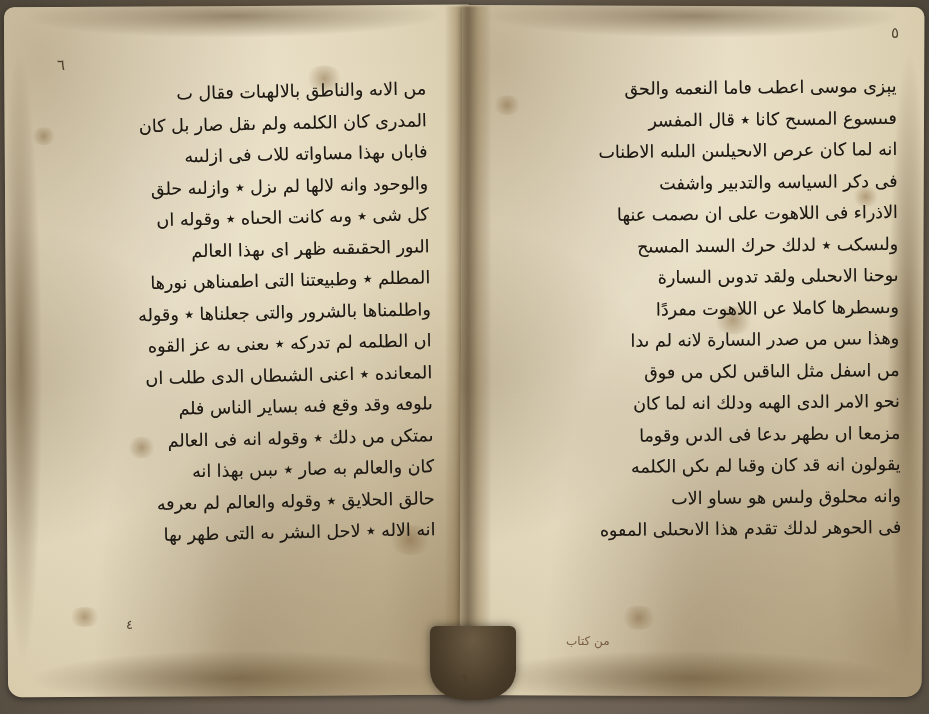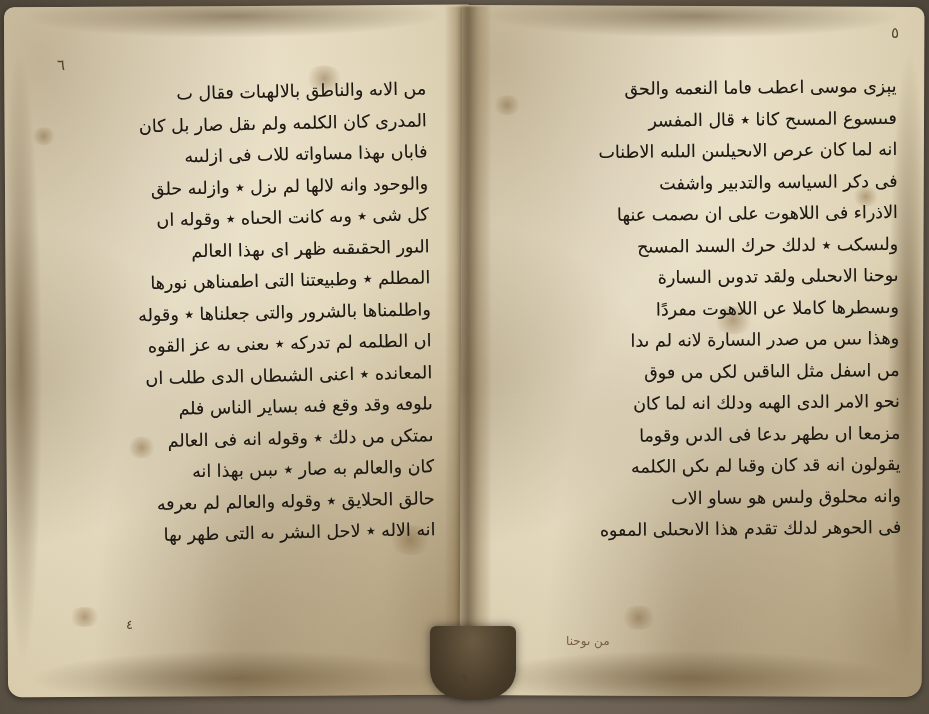--- a/index.html
+++ b/index.html
@@ -217,17 +217,17 @@
       <div class="line">ٮلوڡه وقد وقع فٮه بساير الناس فلم</div>
       <div class="line">ٮمتكں مں دلك ٭ وقوله انه فى العالم</div>
       <div class="line">كان والعالم به صار ٭ ٮبٮں بهذا انه</div>
       <div class="line">حالق الحلايق ٭ وقوله والعالم لم ٮعرڡه</div>
       <div class="line">انه الاله ٭ لاحل الٮشر ٮه التى طهر ٮها</div>
     </div>
 
     <div class="marginal folio-right-top">٥</div>
     <div class="marginal folio-left-top">٦</div>
     <div class="marginal folio-left-bottom">٤</div>
-    <div class="marginal catch-center">من ٮوحنا</div>
+    <div class="marginal catch-center">من كتاب</div>
     <div class="marginal stub-bottom">٦</div>
 
   </div>
 </div>
 
 </body></html>

